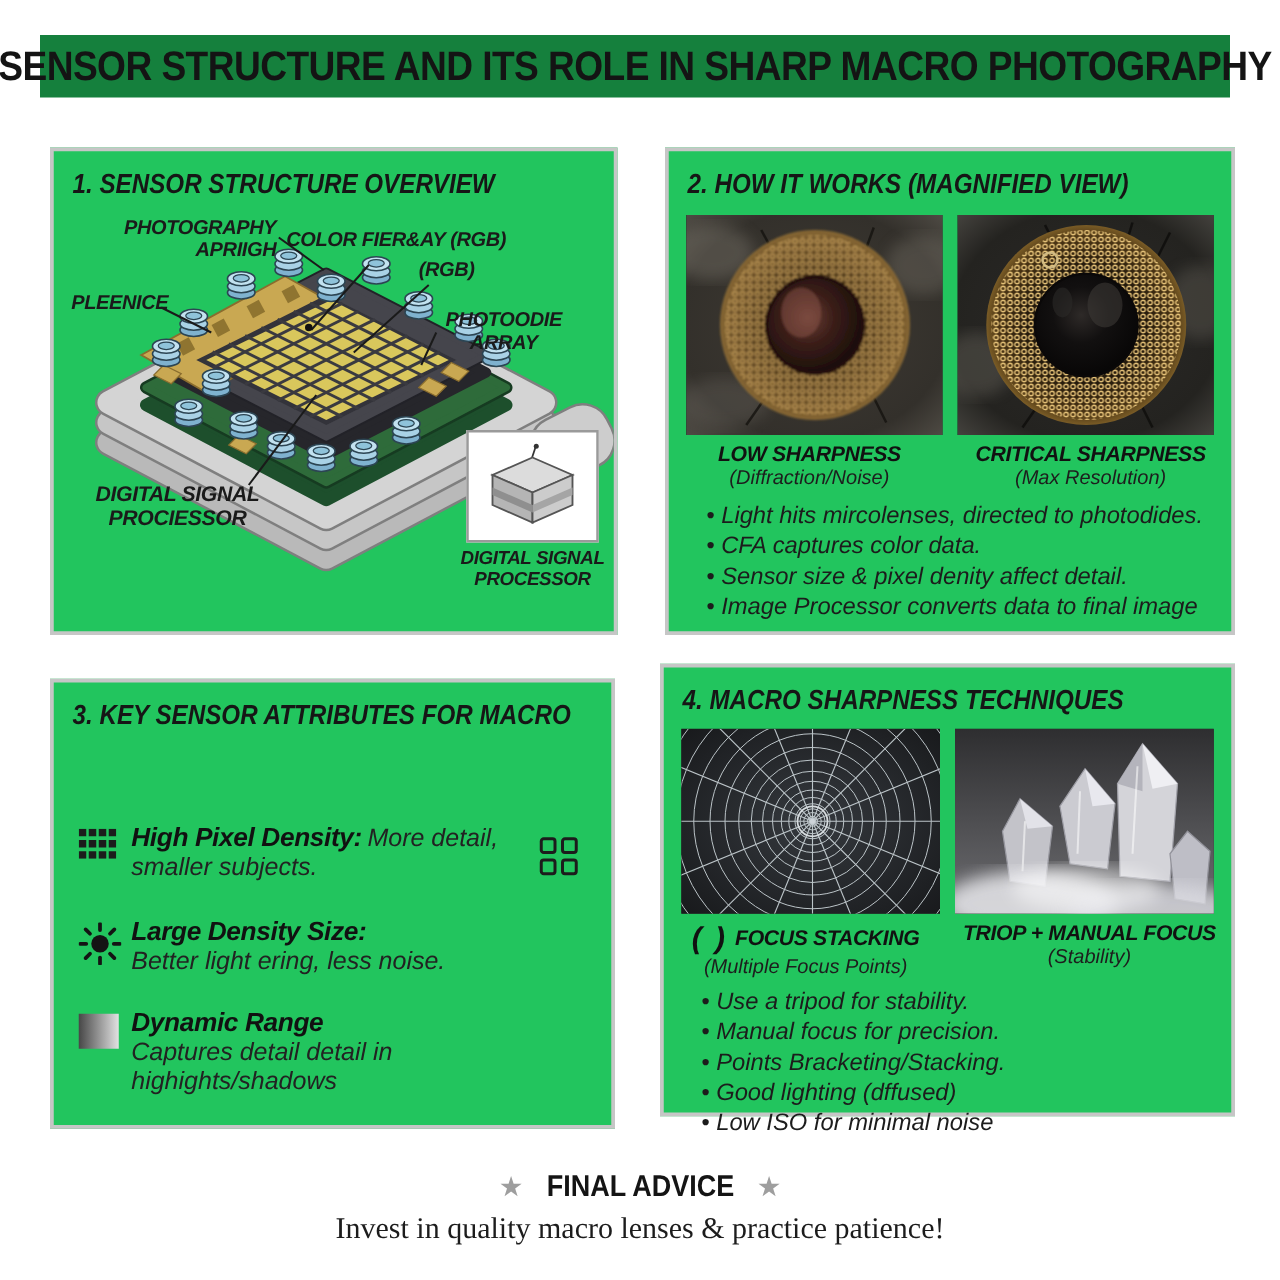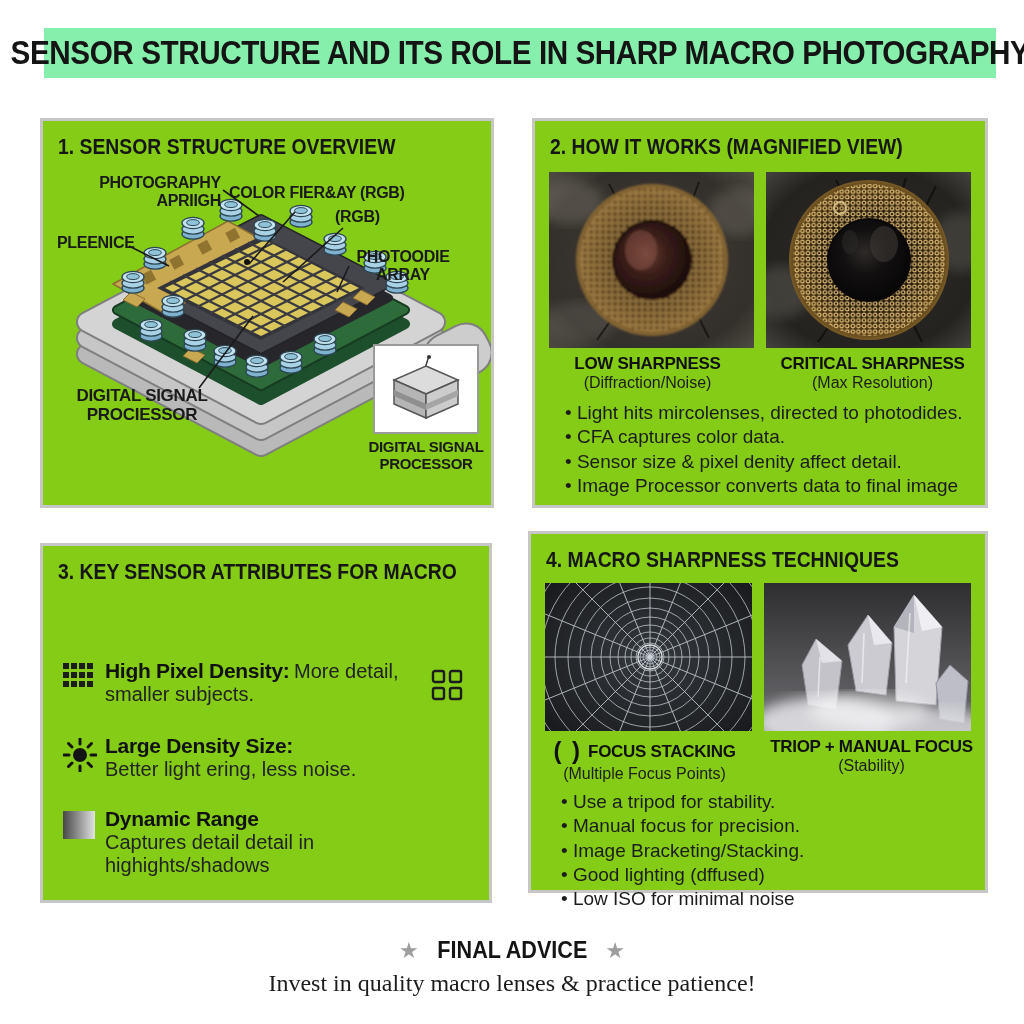--- a/index.html
+++ b/index.html
@@ -2,26 +2,26 @@
 <html><head>
 <meta charset="utf-8">
 <style>
   html,body{margin:0;padding:0;}
   body{width:1024px;height:1024px;position:relative;background:#ffffff;
        font-family:"Liberation Sans",sans-serif;color:#111;overflow:hidden;}
   .cond{display:inline-block;transform:scaleX(.88);transform-origin:left center;white-space:nowrap;}
   .cond-c{display:inline-block;transform:scaleX(.9);transform-origin:center;white-space:nowrap;}
 
   
-  .banner{position:absolute;left:44px;top:28px;width:952px;height:50px;background:#86efac;
+  .banner{position:absolute;left:32px;top:28px;width:952px;height:50px;background:#15803d;
           display:flex;align-items:center;justify-content:center;}
   .banner h1{margin:0;font-size:33px;font-weight:bold;letter-spacing:-.5px;color:#141414;}
 
   
-  .panel{position:absolute;background:#84cc16;border:3px solid #c6c6c6;box-sizing:border-box;}
+  .panel{position:absolute;background:#22c55e;border:3px solid #c6c6c6;box-sizing:border-box;font-style:italic;}
   #panel1{left:40px;top:118px;width:454px;height:390px;}
   #panel2{left:532px;top:118px;width:456px;height:390px;}
   #panel3{left:40px;top:543px;width:452px;height:360px;}
   #panel4{left:528px;top:531px;width:460px;height:362px;}
   .panel-title{margin:13px 0 0 15px;font-size:22px;font-weight:bold;color:#161616;}
 
   
   .diagram{position:relative;height:334px;margin-top:4px;}
   .diagram svg.main{position:absolute;left:0;top:0;}
   .lbl{position:absolute;font-weight:bold;font-size:16px;line-height:1.12;color:#1a1a1a;letter-spacing:-.3px;}
@@ -490,21 +490,21 @@
       <div class="s">(Multiple Focus Points)</div>
     </div>
     <div class="cap">
       <div class="t">TRIOP + MANUAL FOCUS</div>
       <div class="s">(Stability)</div>
     </div>
   </div>
   <ul class="bullets" style="margin-top:7px;">
     <li>Use a tripod for stability.</li>
     <li>Manual focus for precision.</li>
-    <li>Image Bracketing/Stacking.</li>
+    <li>Points Bracketing/Stacking.</li>
     <li>Good lighting (dffused)</li>
     <li>Low ISO for minimal noise</li>
   </ul>
 </div>
 
 <div class="footer">
   <div class="advice">
     <span class="star">★</span><span class="cond-c">FINAL ADVICE</span><span class="star">★</span>
   </div>
   <div class="sub">Invest in quality macro lenses &amp; practice patience!</div>

